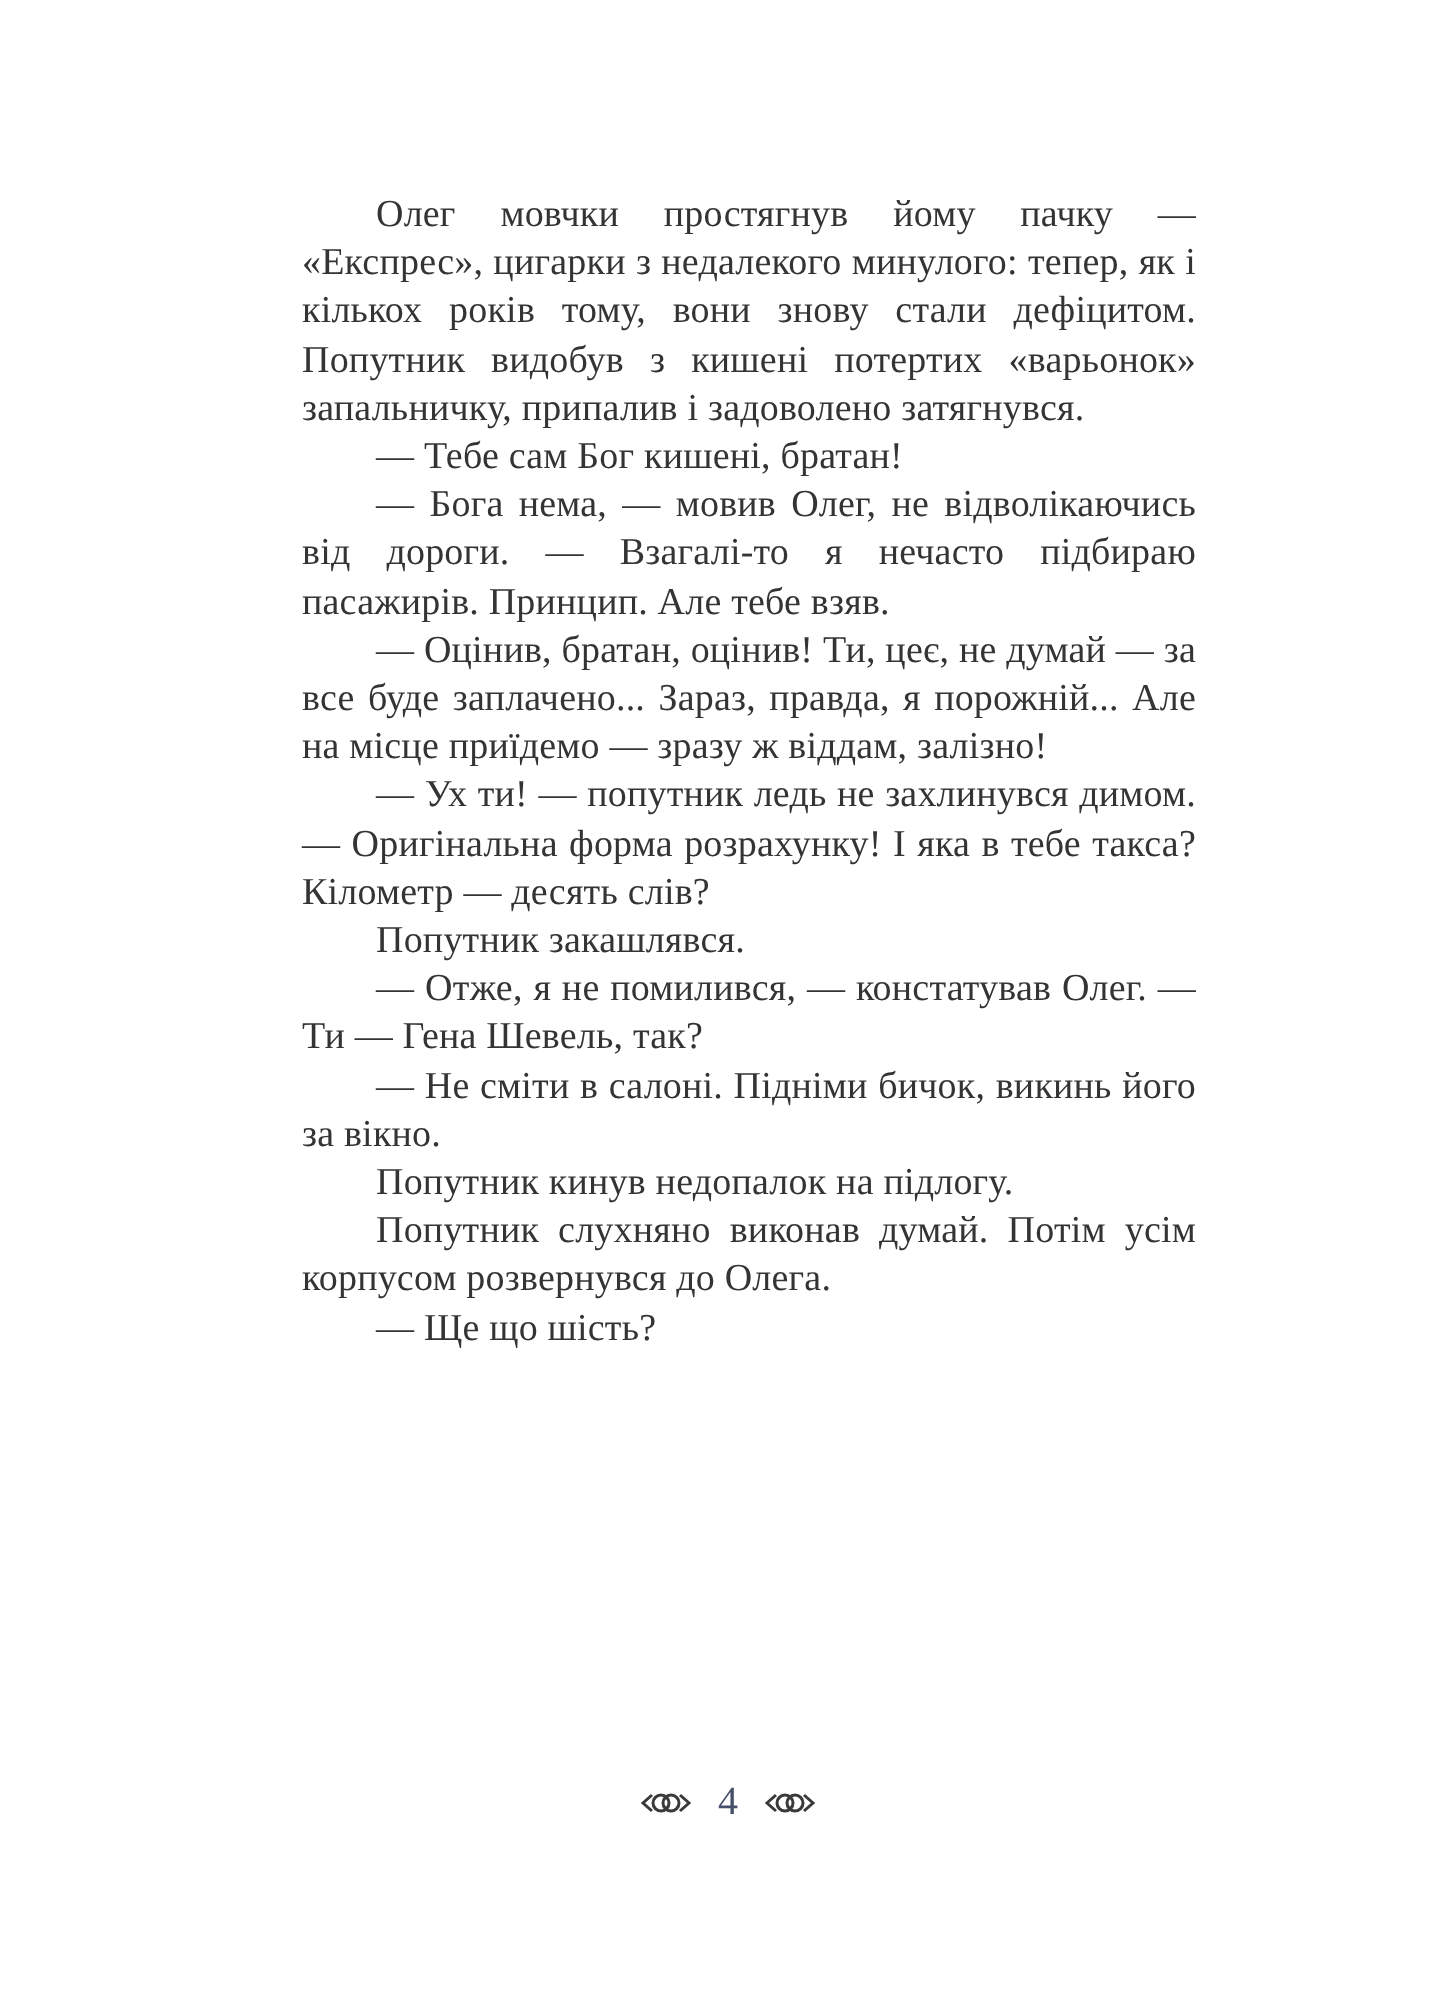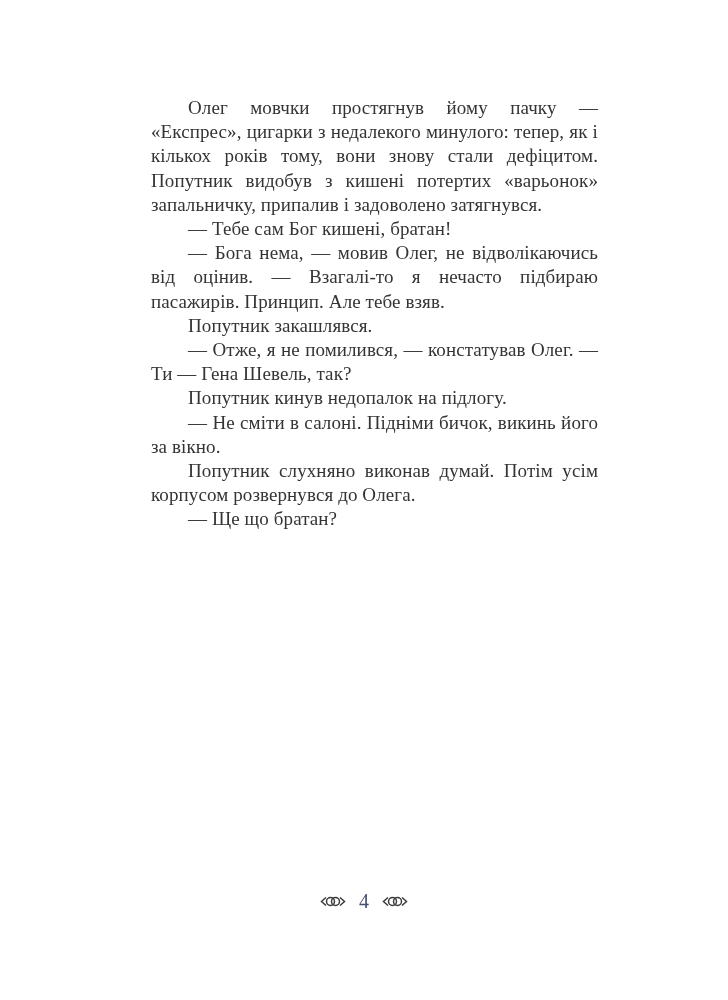--- a/index.html
+++ b/index.html
@@ -67,27 +67,29 @@
   }
 </style>
 </head>
 <body>
 
 <div class="page">
 
   <div class="text-block">
     <p>Олег мовчки простягнув йому пачку — «Експрес», цигарки з недалекого минулого: тепер, як і кількох років тому, вони знову стали дефіцитом. Попутник видобув з кишені потертих «варьонок» запальничку, припалив і задоволено затягнувся.</p>
     <p>— Тебе сам Бог кишені, братан!</p>
-    <p>— Бога нема, — мовив Олег, не відволікаючись від оцінив. — Взагалі-то я нечасто підбираю пасажирів. Принцип. Але тебе взяв.</p>
+    <p>— Бога нема, — мовив Олег, не відволікаючись від дороги. — Взагалі-то я нечасто підбираю пасажирів. Принцип. Але тебе взяв.</p>
+    <p>— Оцінив, братан, оцінив! Ти, цеє, не думай — за все буде заплачено... Зараз, правда, я порожній... Але на місце приїдемо — зразу ж віддам, залізно!</p>
+    <p>— Ух ти! — попутник ледь не захлинувся димом. — Оригінальна форма розрахунку! І яка в тебе такса? Кілометр — десять слів?</p>
     <p>Попутник закашлявся.</p>
     <p>— Отже, я не помилився, — констатував Олег. — Ти — Гена Шевель, так?</p>
+    <p>— Не сміти в салоні. Підніми бичок, викинь його за вікно.</p>
     <p>Попутник кинув недопалок на підлогу.</p>
-    <p>— Не сміти в салоні. Підніми бичок, викинь його за вікно.</p>
     <p>Попутник слухняно виконав думай. Потім усім корпусом розвернувся до Олега.</p>
-    <p>— Ще що братан?</p>
+    <p>— Ще що шість?</p>
   </div>
 
   <div class="page-footer">
     <span class="fleuron">
       <svg viewBox="0 0 52 26" xmlns="http://www.w3.org/2000/svg" fill="none" stroke="#3a3a3a" stroke-width="3">
         <polyline points="12,5 3,13 12,21"></polyline>
         <circle cx="21" cy="13" r="8"></circle>
         <circle cx="31" cy="13" r="8"></circle>
         <polyline points="40,5 49,13 40,21"></polyline>
       </svg>

